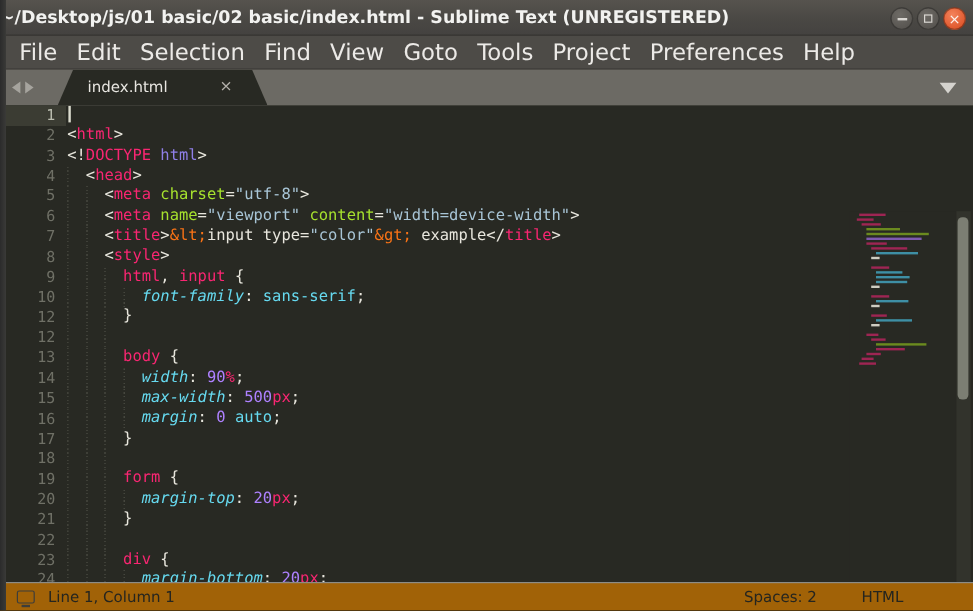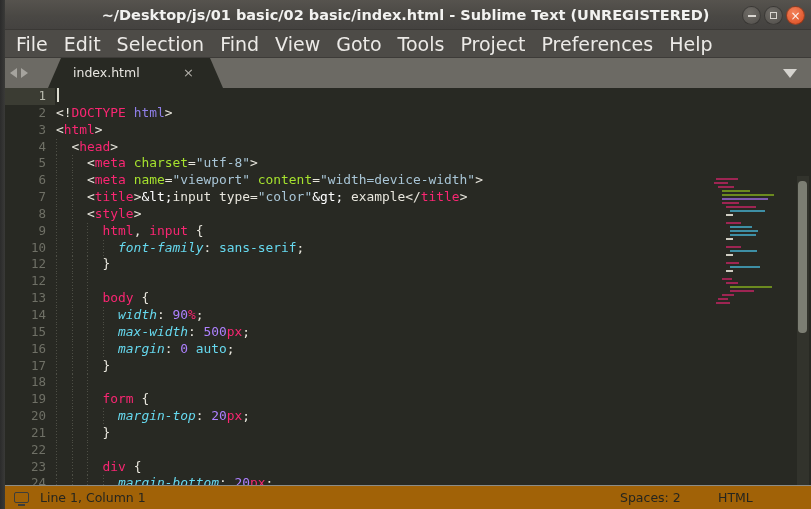--- a/index.html
+++ b/index.html
@@ -33,21 +33,20 @@
     width: 811px; height: 30px;
     background: linear-gradient(to bottom, #56534e 0%, #4a4844 55%, #444240 100%);
     border-bottom: 1px solid #3a3835;
     box-sizing: border-box;
   }
   .title-text {
     position: absolute;
     left: 0; top: 0;
     width: 811px; height: 30px;
     line-height: 30px;
-    text-align: center;
     color: #f2f2f0;
     font-size: 14.5px;
     font-weight: bold;
     font-family: "DejaVu Sans", sans-serif;
     white-space: nowrap;
     overflow: hidden;
   }
   .win-buttons {
     position: absolute;
     right: 6px; top: 6px;
@@ -229,21 +228,21 @@
     width: 1px;
     height: 16.85px;
     background: repeating-linear-gradient(to bottom, #4d4e45 0 1px, transparent 1px 3px);
   }
 
   
   .t-punct   { color: #e8e6dd; }
   .t-tag     { color: #f92672; }
   .t-attr    { color: #a6e22e; }
   .t-string  { color: #a8c5d6; }
-  .t-entity  { color: #ffffff; }
+  .t-entity  { color: #f97316; }
   .t-text    { color: #e8e6dd; }
   .t-sel     { color: #f92672; }
   .t-prop    { color: #66d9ef; font-style: italic; }
   .t-val     { color: #66d9ef; }
   .t-num     { color: #ae81ff; }
   .t-unit    { color: #f92672; }
   .t-brace   { color: #e8e6dd; }
   .t-name    { color: #8f7fe8; }
 
   
@@ -387,22 +386,22 @@
       <div class="gutter-line">19</div>
       <div class="gutter-line">20</div>
       <div class="gutter-line">21</div>
       <div class="gutter-line">22</div>
       <div class="gutter-line">23</div>
       <div class="gutter-line">24</div>
     </div>
 
     <div class="code">
       <div class="code-line"><span class="caret"></span></div>
+      <div class="code-line"><span class="t-punct">&lt;</span><span class="t-tag">html</span><span class="t-punct">&gt;</span></div>
       <div class="code-line"><span class="t-punct">&lt;!</span><span class="t-tag">DOCTYPE</span> <span class="t-name">html</span><span class="t-punct">&gt;</span></div>
-      <div class="code-line"><span class="t-punct">&lt;</span><span class="t-tag">html</span><span class="t-punct">&gt;</span></div>
       <div class="code-line"><span class="iguide" style="left:0px"></span>  <span class="t-punct">&lt;</span><span class="t-tag">head</span><span class="t-punct">&gt;</span></div>
       <div class="code-line"><span class="iguide" style="left:0px"></span><span class="iguide" style="left:15.5px"></span>    <span class="t-punct">&lt;</span><span class="t-tag">meta</span> <span class="t-attr">charset</span><span class="t-punct">=</span><span class="t-string">"utf-8"</span><span class="t-punct">&gt;</span></div>
       <div class="code-line"><span class="iguide" style="left:0px"></span><span class="iguide" style="left:15.5px"></span>    <span class="t-punct">&lt;</span><span class="t-tag">meta</span> <span class="t-attr">name</span><span class="t-punct">=</span><span class="t-string">"viewport"</span> <span class="t-attr">content</span><span class="t-punct">=</span><span class="t-string">"width=device-width"</span><span class="t-punct">&gt;</span></div>
       <div class="code-line"><span class="iguide" style="left:0px"></span><span class="iguide" style="left:15.5px"></span>    <span class="t-punct">&lt;</span><span class="t-tag">title</span><span class="t-punct">&gt;</span><span class="t-entity">&amp;lt;</span><span class="t-text">input type=</span><span class="t-string">"color"</span><span class="t-entity">&amp;gt;</span><span class="t-text"> example</span><span class="t-punct">&lt;/</span><span class="t-tag">title</span><span class="t-punct">&gt;</span></div>
       <div class="code-line"><span class="iguide" style="left:0px"></span><span class="iguide" style="left:15.5px"></span>    <span class="t-punct">&lt;</span><span class="t-tag">style</span><span class="t-punct">&gt;</span></div>
       <div class="code-line"><span class="iguide" style="left:0px"></span><span class="iguide" style="left:15.5px"></span><span class="iguide" style="left:31px"></span>      <span class="t-sel">html</span><span class="t-punct">,</span> <span class="t-sel">input</span> <span class="t-brace">{</span></div>
       <div class="code-line"><span class="iguide" style="left:0px"></span><span class="iguide" style="left:15.5px"></span><span class="iguide" style="left:31px"></span><span class="iguide" style="left:46.5px"></span>        <span class="t-prop">font-family</span><span class="t-punct">:</span> <span class="t-val">sans-serif</span><span class="t-punct">;</span></div>
       <div class="code-line"><span class="iguide" style="left:0px"></span><span class="iguide" style="left:15.5px"></span><span class="iguide" style="left:31px"></span>      <span class="t-brace">}</span></div>
       <div class="code-line"><span class="iguide" style="left:0px"></span><span class="iguide" style="left:15.5px"></span><span class="iguide" style="left:31px"></span></div>
       <div class="code-line"><span class="iguide" style="left:0px"></span><span class="iguide" style="left:15.5px"></span><span class="iguide" style="left:31px"></span>      <span class="t-sel">body</span> <span class="t-brace">{</span></div>

